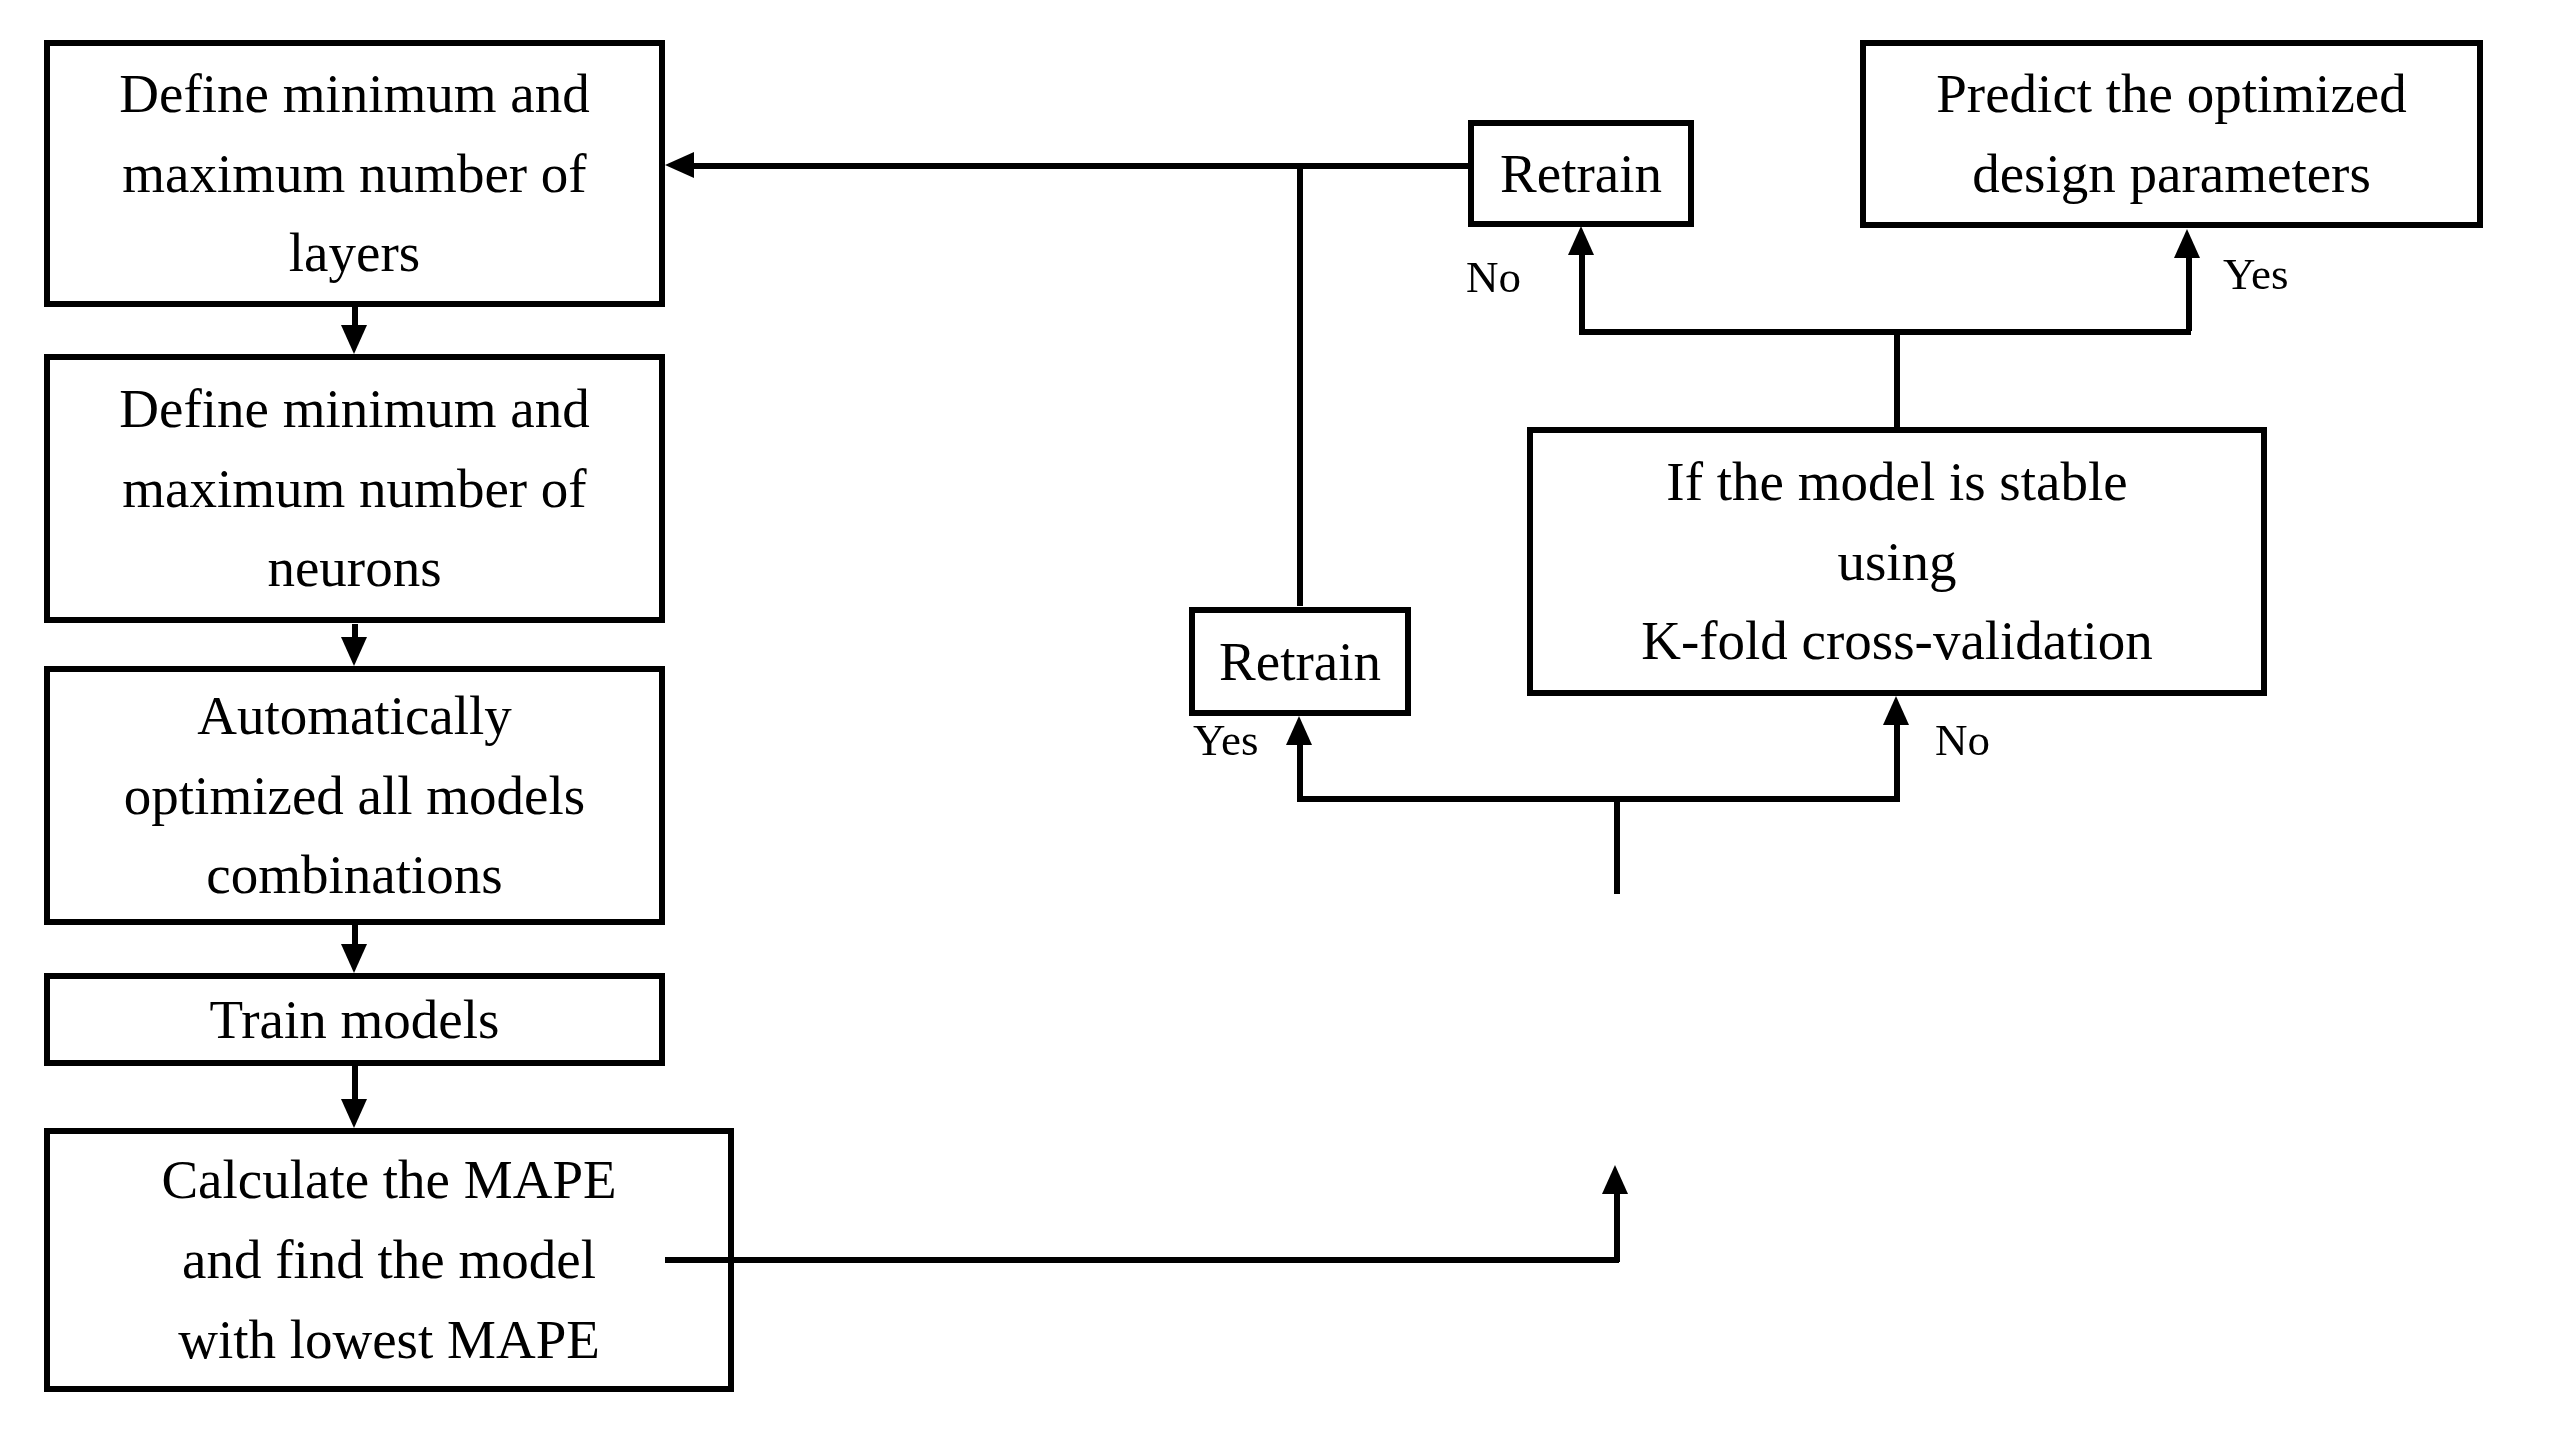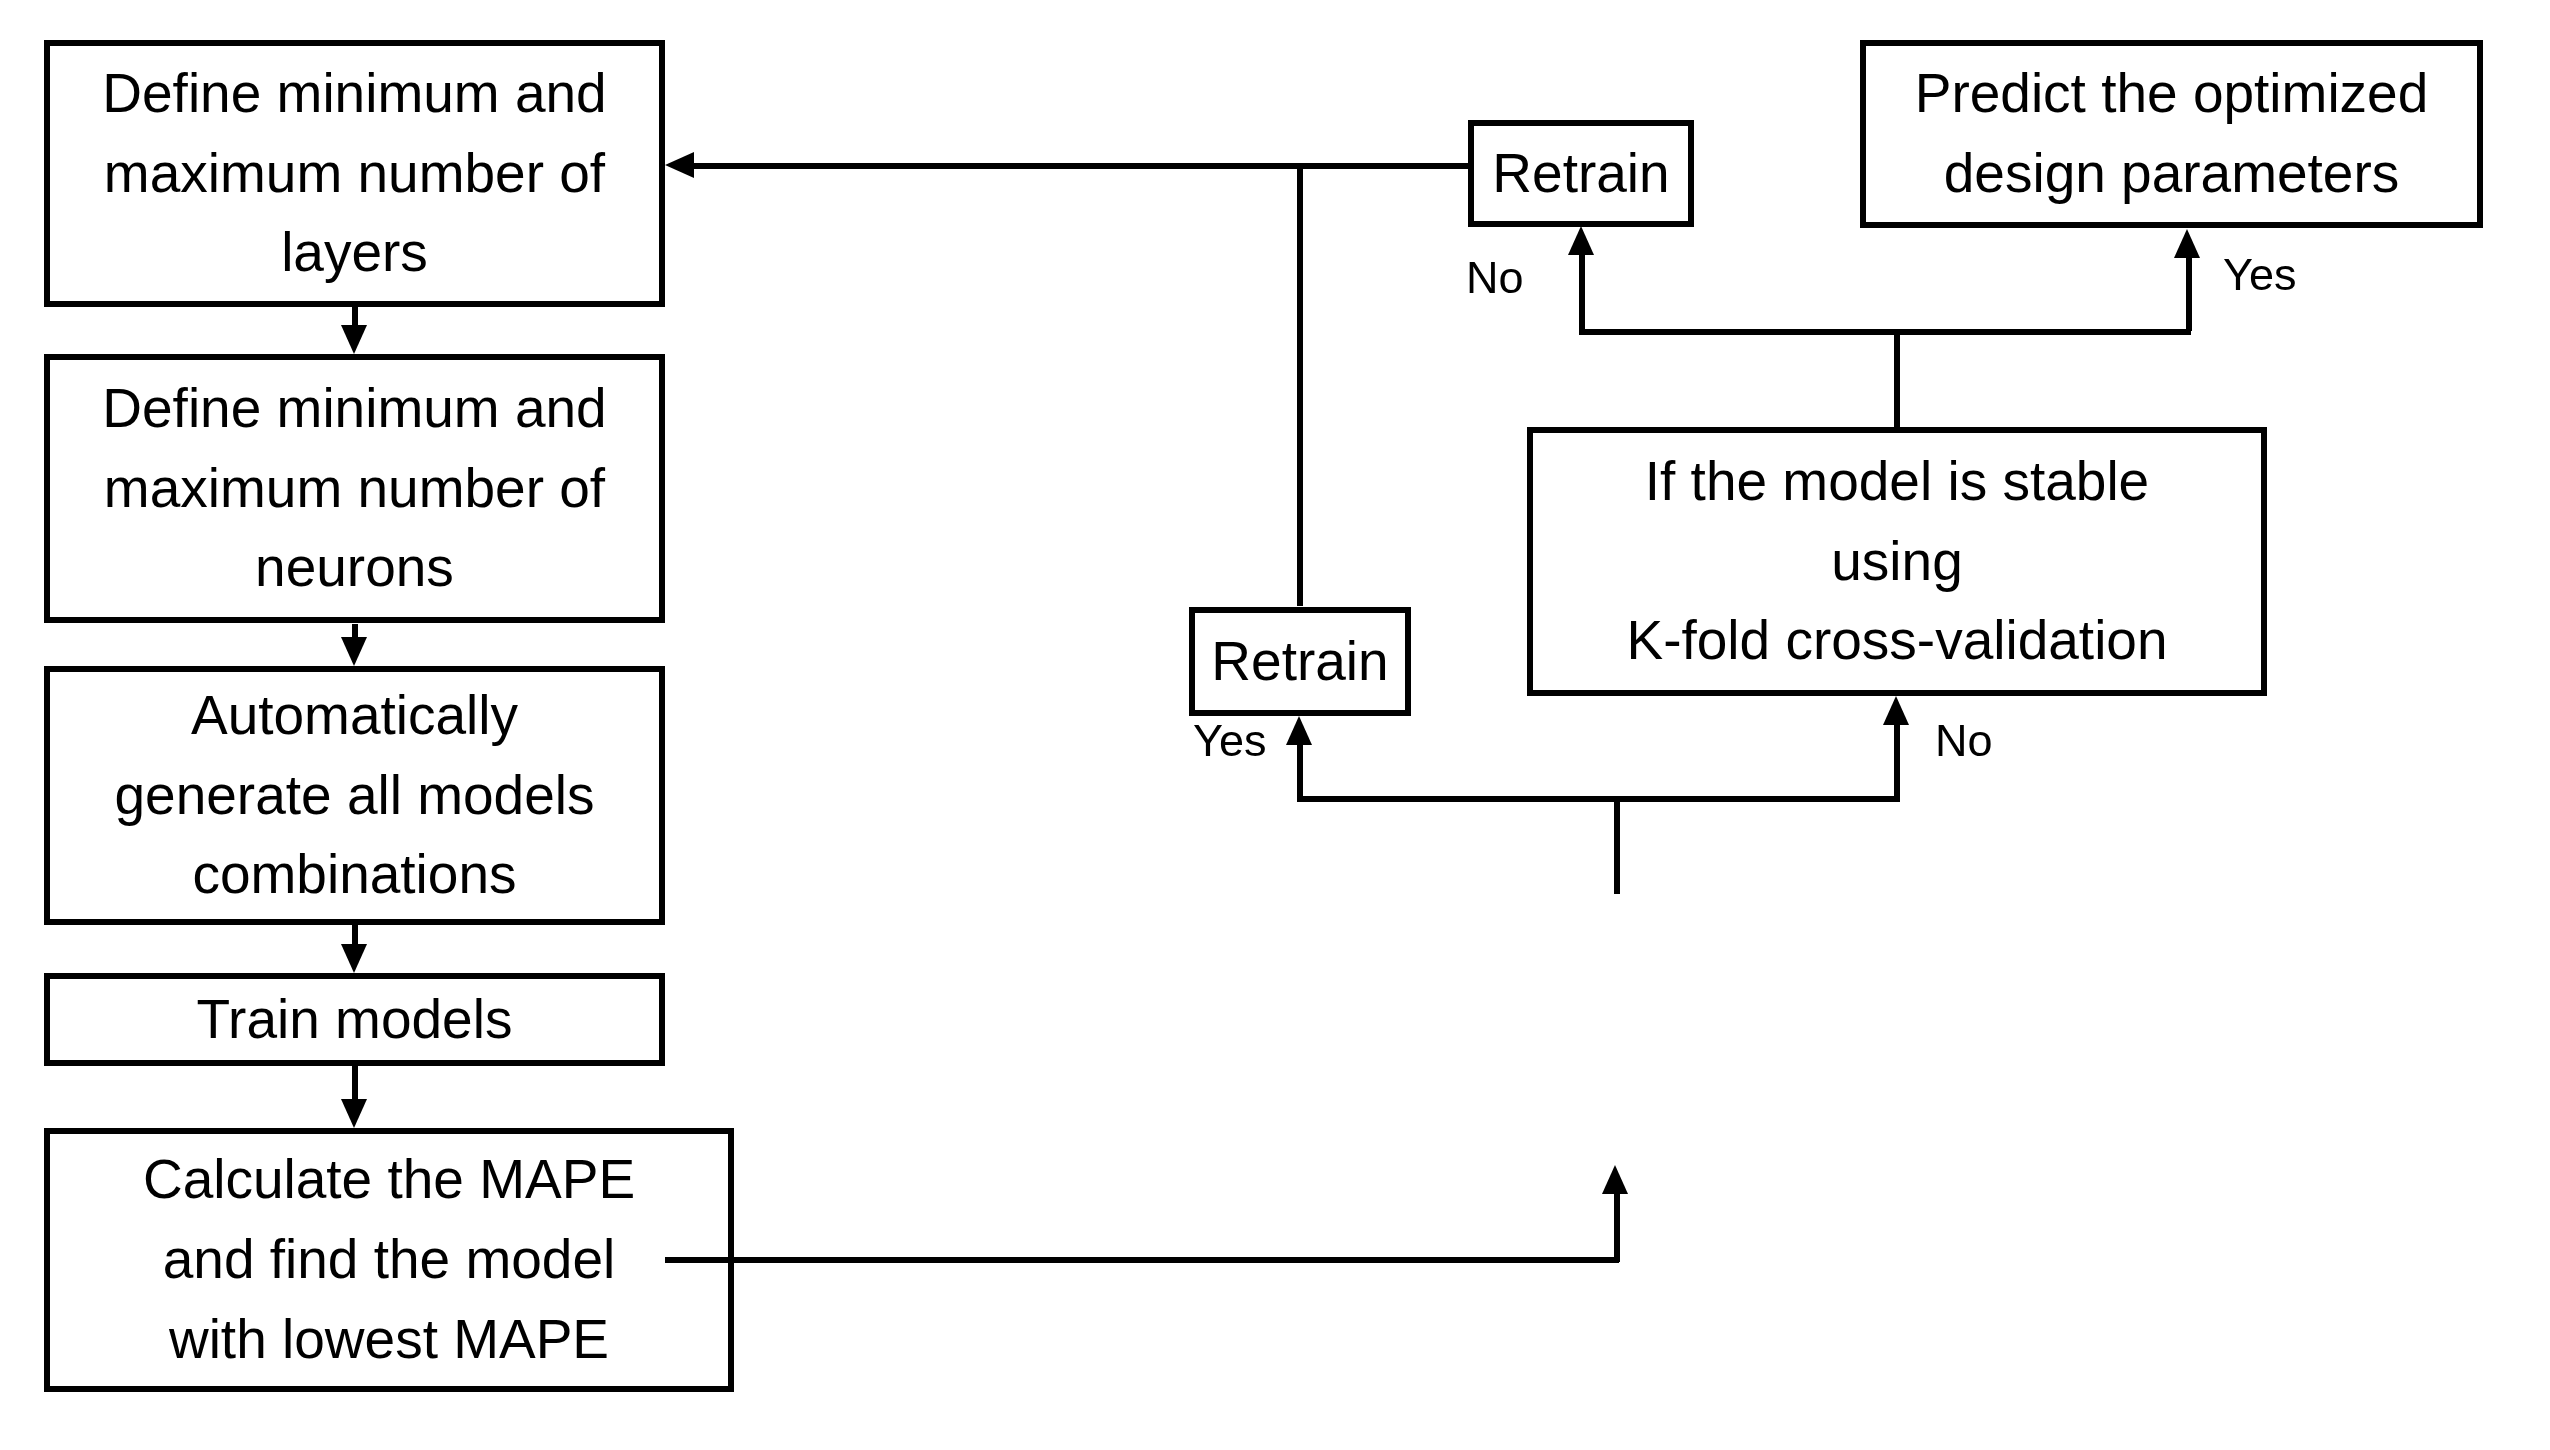--- a/index.html
+++ b/index.html
@@ -1,20 +1,20 @@
 <!DOCTYPE html>
 <html style="font-size:13px"><head>
 <meta charset="utf-8">
 <style>
   html,body{margin:0;padding:0;background:#ffffff;}
   .canvas{
     position:relative;
     width:2550px;height:1450px;
     background:#ffffff;
-    font-family:Liberation Sans, sans-serif;
+    font-family:Liberation Serif, serif;
     color:#000;
     overflow:hidden;
   }
   .node{
     position:absolute;
     border:6.5px solid #000;
     background:#fff;
     display:flex;align-items:center;justify-content:center;
     text-align:center;
     box-sizing:border-box;
@@ -64,21 +64,21 @@
   </div>
 
   <div class="node" style="left:44px;top:354px;width:621px;height:269px;">
     <div class="label">Define minimum and
 maximum number of
 neurons</div>
   </div>
 
   <div class="node" style="left:44px;top:666px;width:621px;height:259px;">
     <div class="label">Automatically
-generate all models
+optimized all models
 combinations</div>
   </div>
 
   <div class="node" style="left:44px;top:973px;width:621px;height:93px;">
     <div class="label">Train models</div>
   </div>
 
   <div class="node" style="left:44px;top:1128px;width:690px;height:264px;">
     <div class="label">Calculate the MAPE
 and find the model

